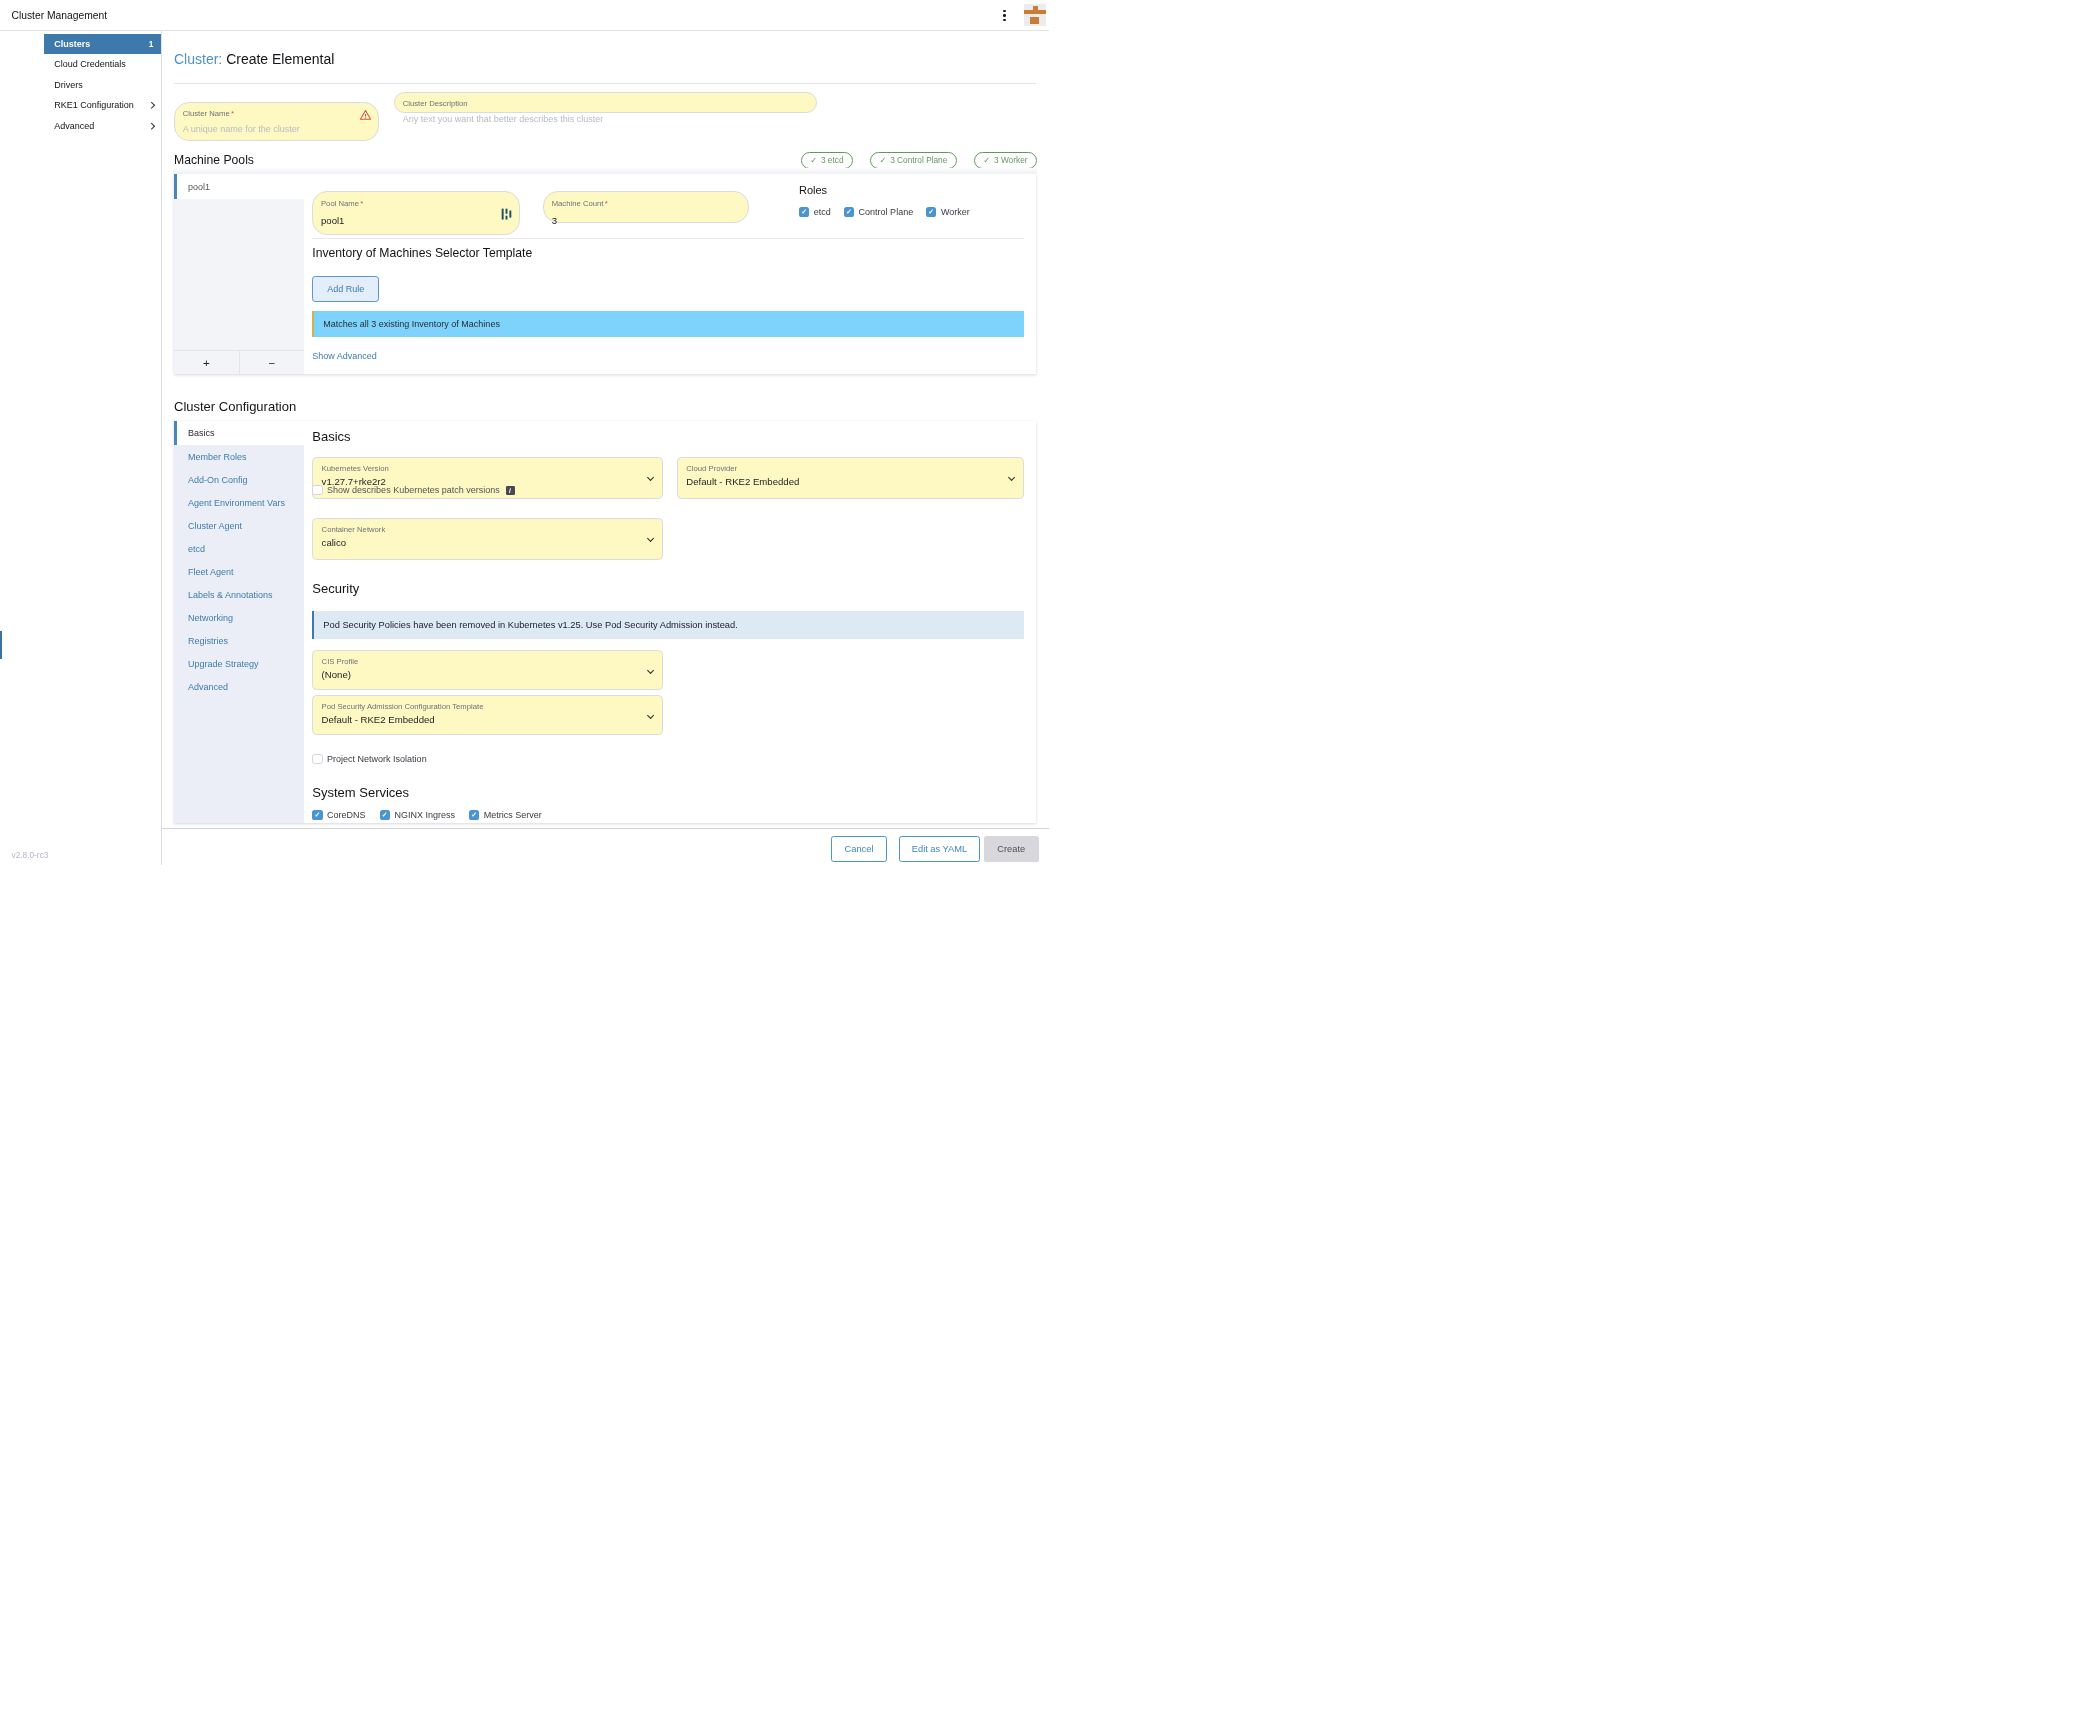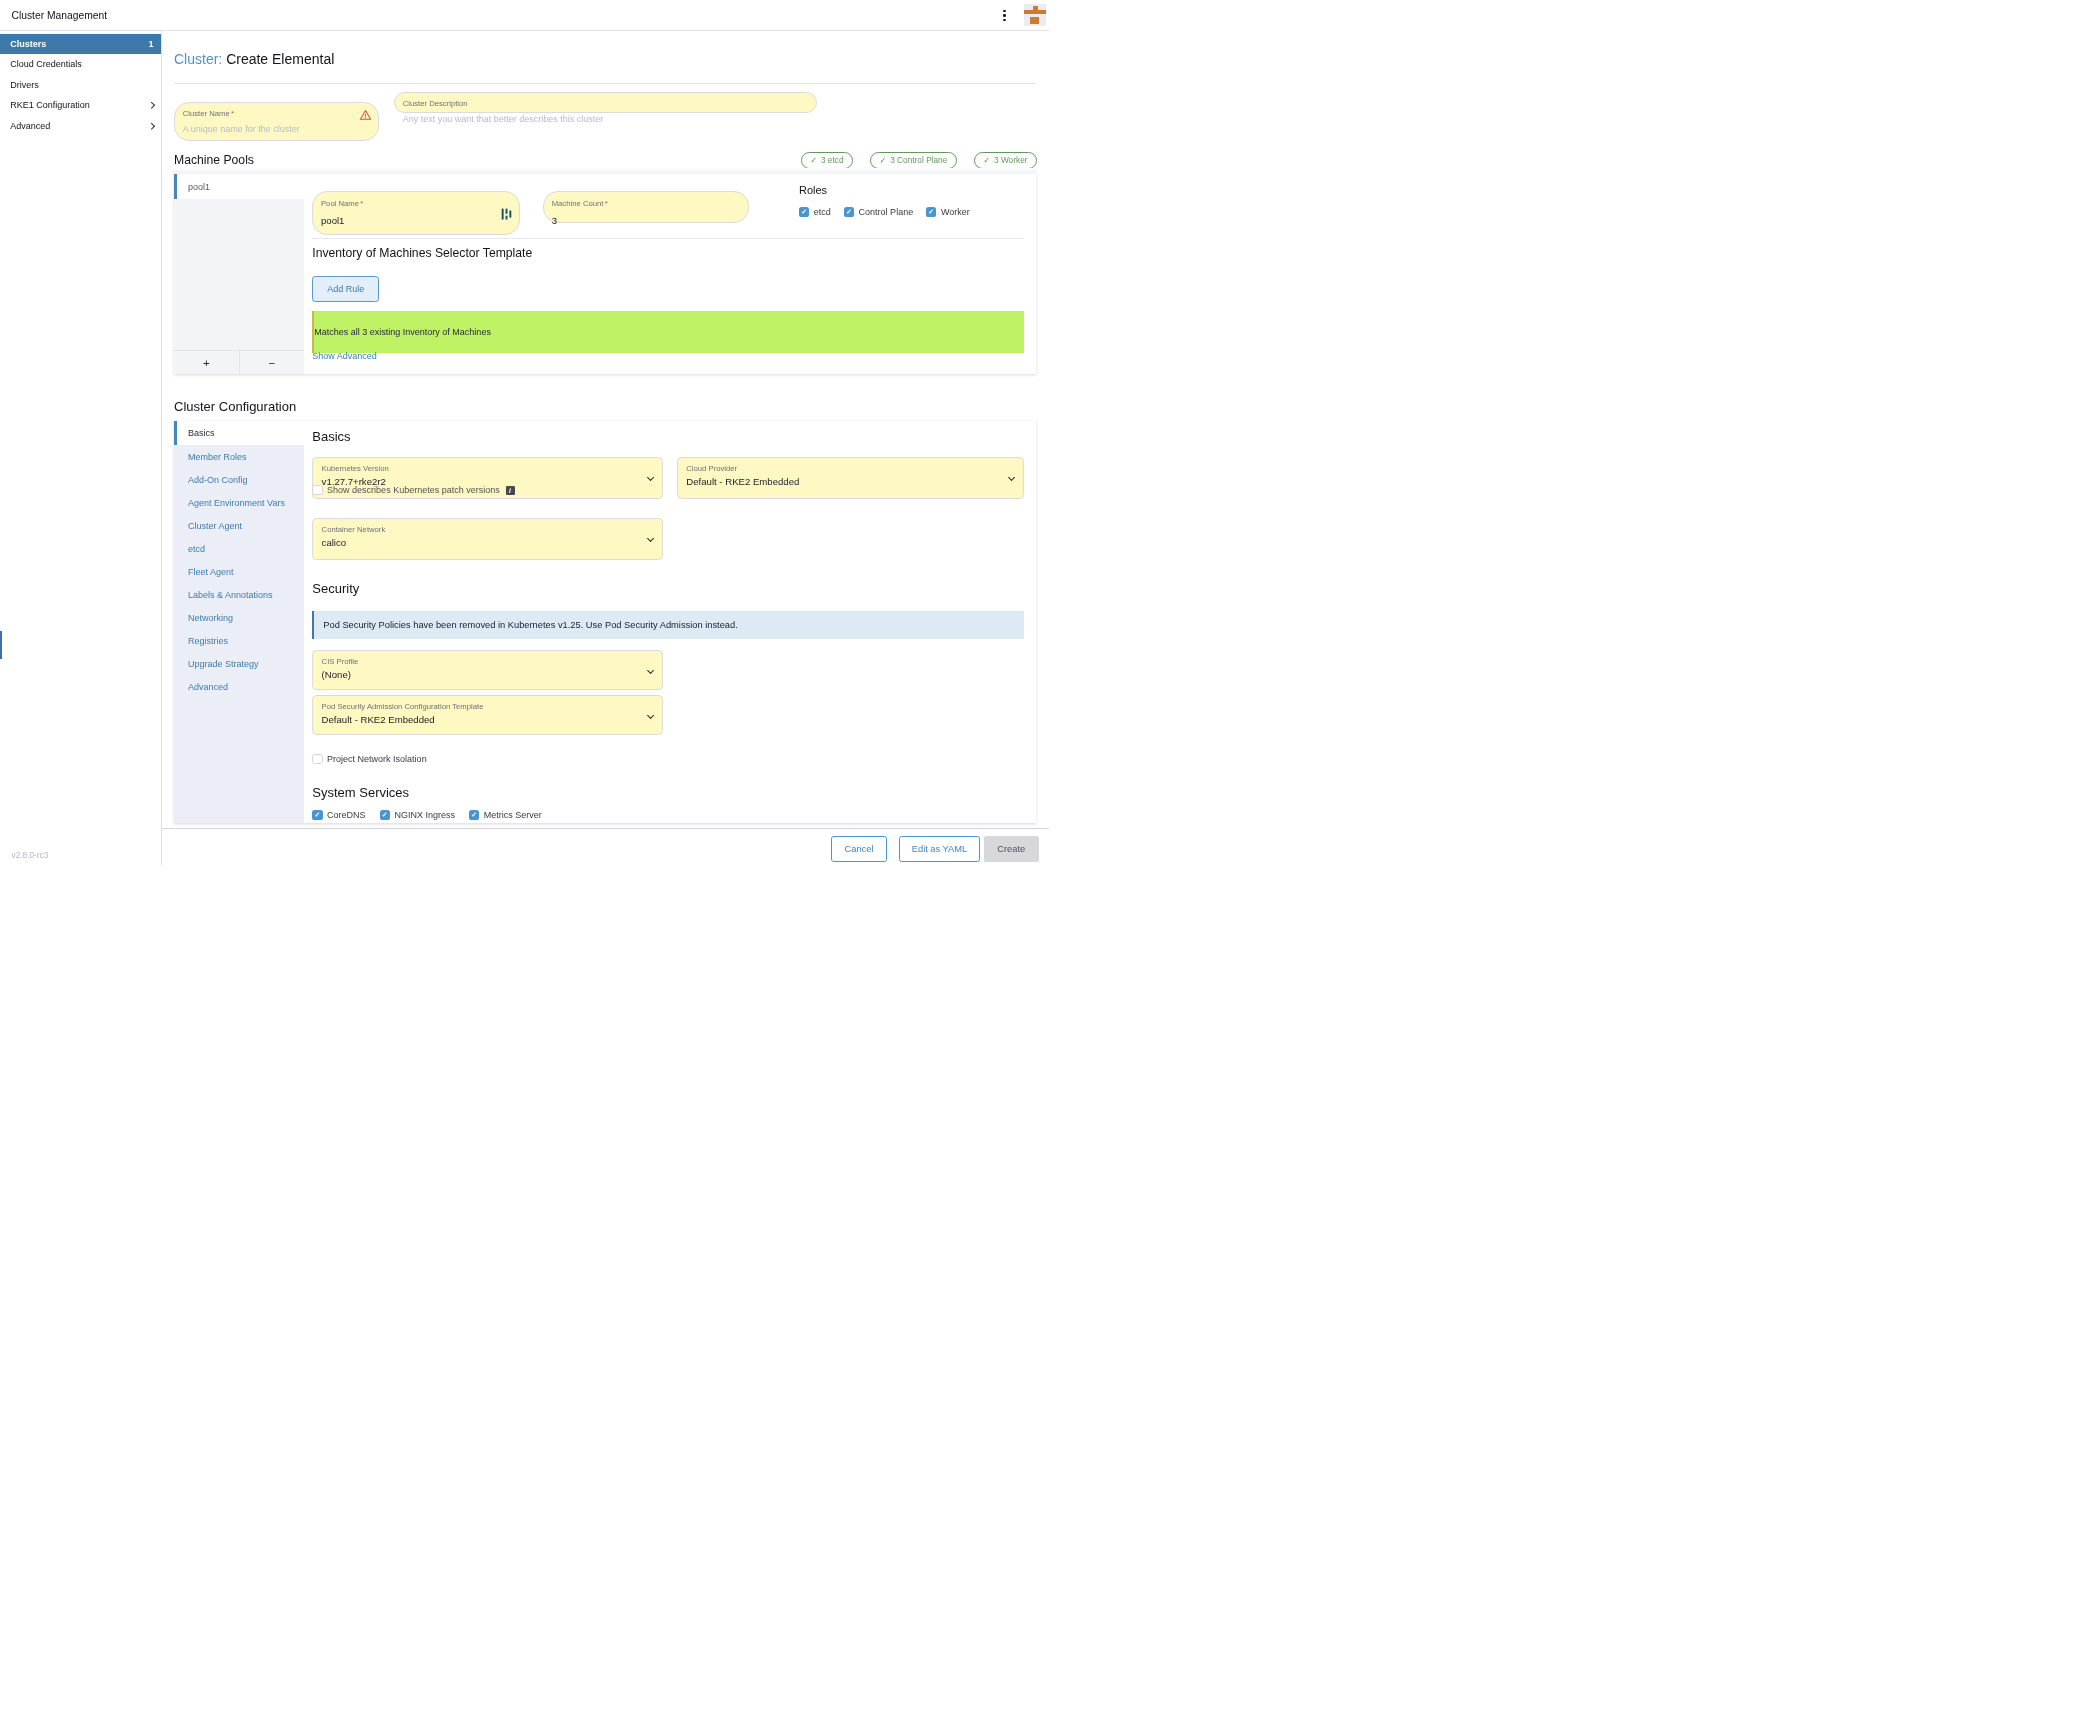--- a/index.html
+++ b/index.html
@@ -14,21 +14,21 @@
   .kebab { position:absolute; right:37px; top:7.7px; width:15.4px; height:15.4px; display:flex;
            flex-direction:column; align-items:center; justify-content:center; gap:1.9px; cursor:pointer; }
   .kebab i { width:2.6px; height:2.6px; border-radius:50%; background:#1b1b20; }
   .avatar { position:absolute; right:2.6px; top:3.8px; width:22.4px; height:22.4px; background:#ececee; }
   .avatar .a-notch { position:absolute; left:9px; top:1.9px;  width:5.1px;  height:4.5px;  background:#c87d33; }
   .avatar .a-bar   { position:absolute; left:0;    top:5.8px;  width:22.4px; height:4.5px;  background:#c87d33; }
   .avatar .a-block { position:absolute; left:5.8px;  top:13px; width:9.6px; height:7px; background:#c87d33; }
 
   
   .sidebar { position:absolute; left:0; top:31px; width:162px; height:834px; background:#fff;
-             border-right:0.6px solid #dcdee6; }
+             border-right:0.6px solid #dcdee6;padding-left:44px; }
   .nav-item { height:20.5px; display:flex; align-items:center; padding:0 7.7px 0 10.3px; font-size:9px;
               color:#141419; cursor:pointer; position:relative; }
   .nav-item.active { background:#3d7aab; color:#fff; font-weight:bold; margin-top:2.6px; }
   .nav-item .count { margin-left:auto; font-size:8.3px; }
   .chev-r { margin-left:auto; width:4.5px; height:4.5px; border-right:1px solid #33333a;
             border-bottom:1px solid #33333a; transform:rotate(-45deg); }
   .version { position:absolute; left:11.5px; bottom:5.1px; font-size:8.3px; color:#b4b7c4; }
   .edge-indicator { position:absolute; left:0; top:631px; width:1.9px; height:28px; background:#3a72a5; }
 
   
@@ -82,22 +82,22 @@
   .pool-name-icon { position:absolute; right:7.7px; top:15.4px; cursor:pointer; }
   .mc-box { position:absolute; left:239px; top:17.3px; width:206px; height:32px; }
   .roles { position:absolute; left:495px; top:10.3px; }
   .roles h3 { font-size:11px; font-weight:500; margin-bottom:10.3px; }
   .roles .cbs { display:flex; gap:13px; }
   .pool-divider { position:absolute; left:8.3px; top:64px; width:712px; height:0.6px; background:#e7e8ec; }
   .sel-head { position:absolute; left:8.3px; top:72px; font-size:12.2px; font-weight:500; }
   .add-rule { position:absolute; left:8.3px; top:102px; width:67px; height:26px; background:#e3eefa;
               border:0.6px solid #5b97cf; border-radius:3.2px; color:#3d7cab; font-size:9px;
               display:flex; align-items:center; justify-content:center; cursor:pointer; }
-  .match-banner { position:absolute; left:8.3px; top:137px; width:712px; height:42px; background:#bef264;
-              border-left:2.6px solid #cbb64d; display:flex; align-items:center; 
+  .match-banner { position:absolute; left:8.3px; top:137px; width:712px; height:26px; background:#7dd3fc;
+              border-left:2.6px solid #cbb64d; display:flex; align-items:center; padding-left:9px;
               font-size:9px; color:#2b2b33; }
   .show-adv { position:absolute; left:8.3px; top:177px; color:#3d7cab; font-size:9px; cursor:pointer; }
 
   
   .cfg-head { position:absolute; left:174px; top:399px; font-size:13px; font-weight:500; }
   .cfg-card { position:absolute; left:174px; top:421px; width:862px; height:402px; background:#fff;
               box-shadow:0 1.3px 2.6px rgba(40,40,60,.18); }
   .cfg-col { position:absolute; left:0; top:0; width:130px; height:402px; background:#ebeef6; }
   .cfg-tab { height:23px; display:flex; align-items:center; padding-left:14px; font-size:9px;
              color:#3d7cab; cursor:pointer; position:relative; }

